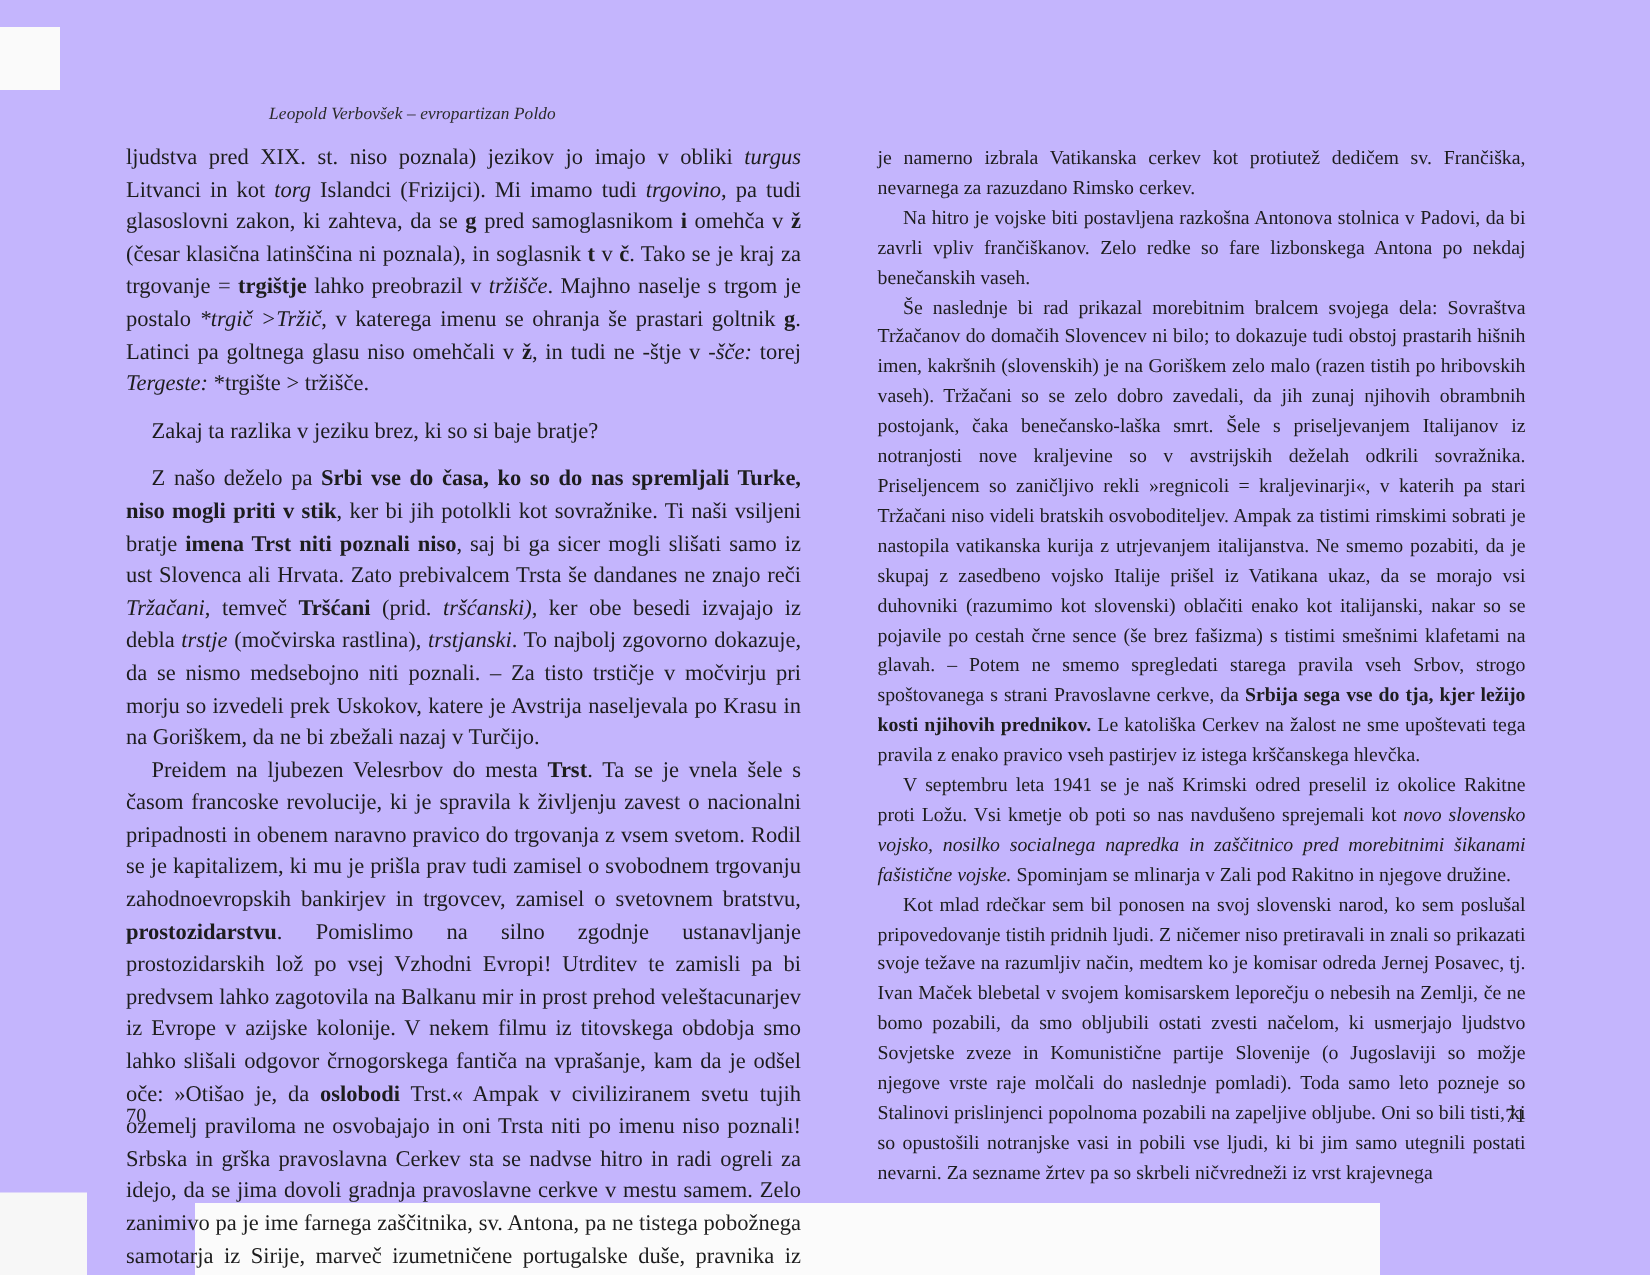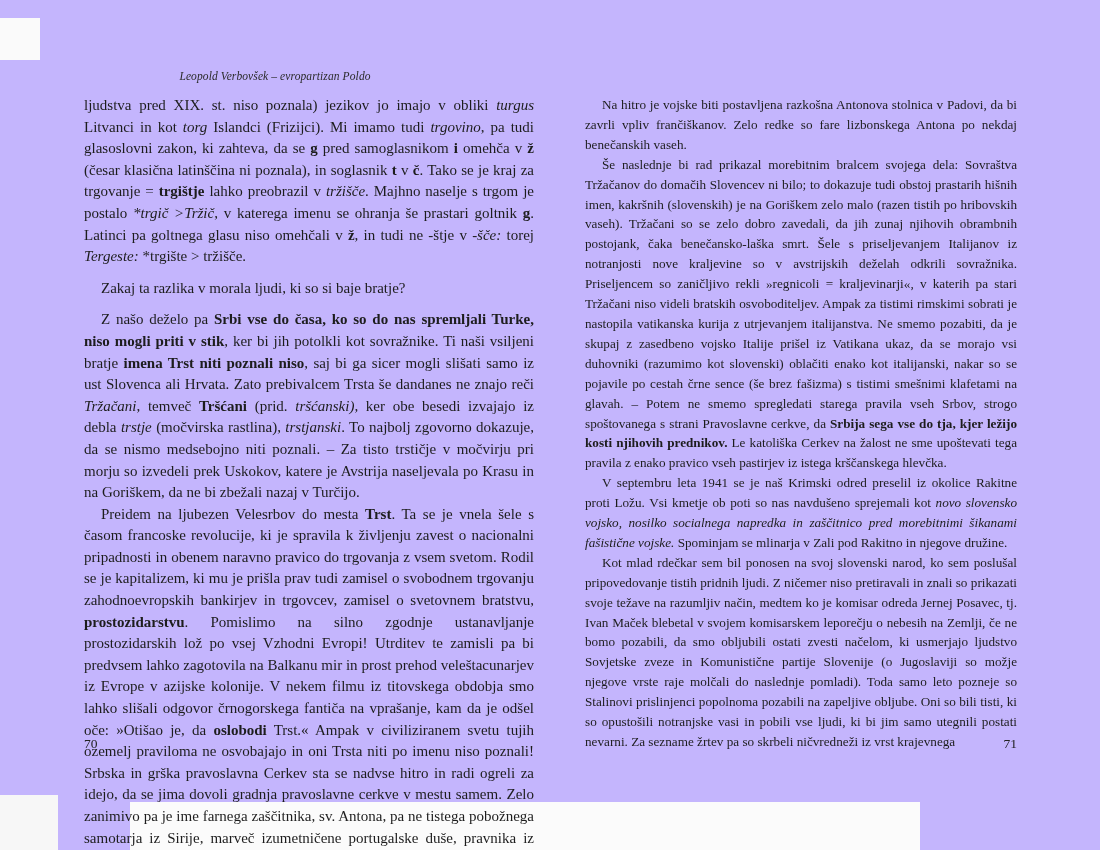--- a/index.html
+++ b/index.html
@@ -54,29 +54,30 @@
 <div class="spread" style="background: #c4b5fd; color: rgb(29, 29, 29);">
 
   <div class="artifact art-top-left"></div>
   <div class="artifact art-bottom-left"></div>
   <div class="artifact art-bottom-band"></div>
 
   <div class="page page-left">
     <div class="running-head" style="color: rgb(43, 43, 43);">Leopold Verbovšek – evropartizan Poldo</div>
     <div class="page-body">
         <p class="para">ljudstva pred XIX. st. niso poznala) jezikov jo imajo v obliki <span class="i">turgus</span> Litvanci in kot <span class="i">torg</span> Islandci (Frizijci). Mi imamo tudi <span class="i">trgovino</span>, pa tudi glasoslovni zakon, ki zahteva, da se <span class="b">g</span> pred samoglasnikom <span class="b">i</span> omehča v <span class="b">ž</span> (česar klasična latinščina ni poznala), in soglasnik <span class="b">t</span> v <span class="b">č</span>. Tako se je kraj za trgovanje = <span class="b">trgištje</span> lahko preobrazil v <span class="i">tržišče</span>. Majhno naselje s trgom je postalo <span class="i">*trgič &gt;Tržič</span>, v katerega imenu se ohranja še prastari goltnik <span class="b">g</span>. Latinci pa goltnega glasu niso omehčali v <span class="b">ž</span>, in tudi ne -štje v <span class="i">-šče:</span> torej <span class="i">Tergeste:</span> *trgište &gt; tržišče.</p>
-        <p class="para indent gap">Zakaj ta razlika v morala ljudi, ki so si baje bratje?</p>
+        <p class="para indent gap">Zakaj ta razlika v jeziku brez, ki so si baje bratje?</p>
         <p class="para indent gap">Z našo deželo pa <span class="b">Srbi vse do časa, ko so do nas spremljali Turke, niso mogli priti v stik</span>, ker bi jih potolkli kot sovražnike. Ti naši vsiljeni bratje <span class="b">imena Trst niti poznali niso</span>, saj bi ga sicer mogli slišati samo iz ust Slovenca ali Hrvata. Zato prebivalcem Trsta še dandanes ne znajo reči <span class="i">Tržačani</span>, temveč <span class="b">Tršćani</span> (prid. <span class="i">tršćanski),</span> ker obe besedi izvajajo iz debla <span class="i">trstje</span> (močvirska rastlina), <span class="i">trstjanski</span>. To najbolj zgovorno dokazuje, da se nismo medsebojno niti poznali. – Za tisto trstičje v močvirju pri morju so izvedeli prek Uskokov, katere je Avstrija naseljevala po Krasu in na Goriškem, da ne bi zbežali nazaj v Turčijo.</p>
         <p class="para indent">Preidem na ljubezen Velesrbov do mesta <span class="b">Trst</span>. Ta se je vnela šele s časom francoske revolucije, ki je spravila k življenju zavest o nacionalni pripadnosti in obenem naravno pravico do trgovanja z vsem svetom. Rodil se je kapitalizem, ki mu je prišla prav tudi zamisel o svobodnem trgovanju zahodnoevropskih bankirjev in trgovcev, zamisel o svetovnem bratstvu, <span class="b">prostozidarstvu</span>. Pomislimo na silno zgodnje ustanavljanje prostozidarskih lož po vsej Vzhodni Evropi! Utrditev te zamisli pa bi predvsem lahko zagotovila na Balkanu mir in prost prehod veleštacunarjev iz Evrope v azijske kolonije. V nekem filmu iz titovskega obdobja smo lahko slišali odgovor črnogorskega fantiča na vprašanje, kam da je odšel oče: »Otišao je, da <span class="b">oslobodi</span> Trst.« Ampak v civiliziranem svetu tujih ozemelj praviloma ne osvobajajo in oni Trsta niti po imenu niso poznali! Srbska in grška pravoslavna Cerkev sta se nadvse hitro in radi ogreli za idejo, da se jima dovoli gradnja pravoslavne cerkve v mestu samem. Zelo zanimivo pa je ime farnega zaščitnika, sv. Antona, pa ne tistega pobožnega samotarja iz Sirije, marveč izumetničene portugalske duše, pravnika iz Lizbone,ki si ga</p>
       </div>
     <div class="pagenum pagenum-left">70</div>
   </div>
 
   <div class="page page-right">
     <div class="page-body">
+        <p class="para">je namerno izbrala Vatikanska cerkev kot protiutež dedičem sv. Frančiška, nevarnega za razuzdano Rimsko cerkev.</p>
         <p class="para indent">Na hitro je vojske biti postavljena razkošna Antonova stolnica v Padovi, da bi zavrli vpliv frančiškanov. Zelo redke so fare lizbonskega Antona po nekdaj benečanskih vaseh.</p>
         <p class="para indent">Še naslednje bi rad prikazal morebitnim bralcem svojega dela: Sovraštva Tržačanov do domačih Slovencev ni bilo; to dokazuje tudi obstoj prastarih hišnih imen, kakršnih (slovenskih) je na Goriškem zelo malo (razen tistih po hribovskih vaseh). Tržačani so se zelo dobro zavedali, da jih zunaj njihovih obrambnih postojank, čaka benečansko-laška smrt. Šele s priseljevanjem Italijanov iz notranjosti nove kraljevine so v avstrijskih deželah odkrili sovražnika. Priseljencem so zaničljivo rekli »regnicoli = kraljevinarji«, v katerih pa stari Tržačani niso videli bratskih osvoboditeljev. Ampak za tistimi rimskimi sobrati je nastopila vatikanska kurija z utrjevanjem italijanstva. Ne smemo pozabiti, da je skupaj z zasedbeno vojsko Italije prišel iz Vatikana ukaz, da se morajo vsi duhovniki (razumimo kot slovenski) oblačiti enako kot italijanski, nakar so se pojavile po cestah črne sence (še brez fašizma) s tistimi smešnimi klafetami na glavah. – Potem ne smemo spregledati starega pravila vseh Srbov, strogo spoštovanega s strani Pravoslavne cerkve, da <span class="b">Srbija sega vse do tja, kjer ležijo kosti njihovih prednikov.</span> Le katoliška Cerkev na žalost ne sme upoštevati tega pravila z enako pravico vseh pastirjev iz istega krščanskega hlevčka.</p>
         <p class="para indent">V septembru leta 1941 se je naš Krimski odred preselil iz okolice Rakitne proti Ložu. Vsi kmetje ob poti so nas navdušeno sprejemali kot <span class="i">novo slovensko vojsko, nosilko socialnega napredka in zaščitnico pred morebitnimi šikanami fašistične vojske.</span> Spominjam se mlinarja v Zali pod Rakitno in njegove družine.</p>
         <p class="para indent">Kot mlad rdečkar sem bil ponosen na svoj slovenski narod, ko sem poslušal pripovedovanje tistih pridnih ljudi. Z ničemer niso pretiravali in znali so prikazati svoje težave na razumljiv način, medtem ko je komisar odreda Jernej Posavec, tj. Ivan Maček blebetal v svojem komisarskem leporečju o nebesih na Zemlji, če ne bomo pozabili, da smo obljubili ostati zvesti načelom, ki usmerjajo ljudstvo Sovjetske zveze in Komunistične partije Slovenije (o Jugoslaviji so možje njegove vrste raje molčali do naslednje pomladi). Toda samo leto pozneje so Stalinovi prislinjenci popolnoma pozabili na zapeljive obljube. Oni so bili tisti, ki so opustošili notranjske vasi in pobili vse ljudi, ki bi jim samo utegnili postati nevarni. Za sezname žrtev pa so skrbeli ničvredneži iz vrst krajevnega</p>
       </div>
     <div class="pagenum pagenum-right">71</div>
   </div>
 
 </div>
 

